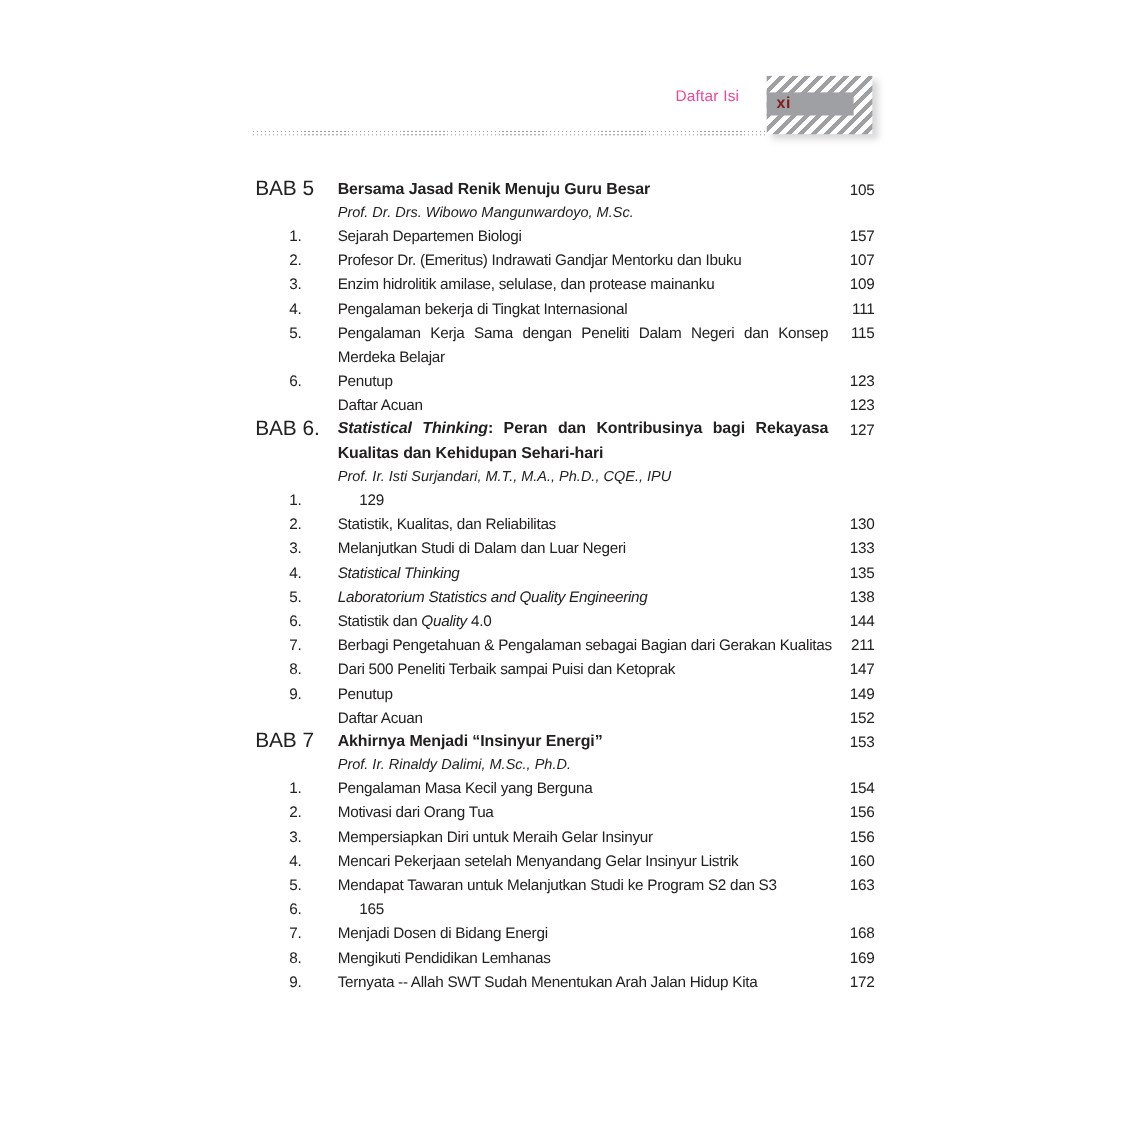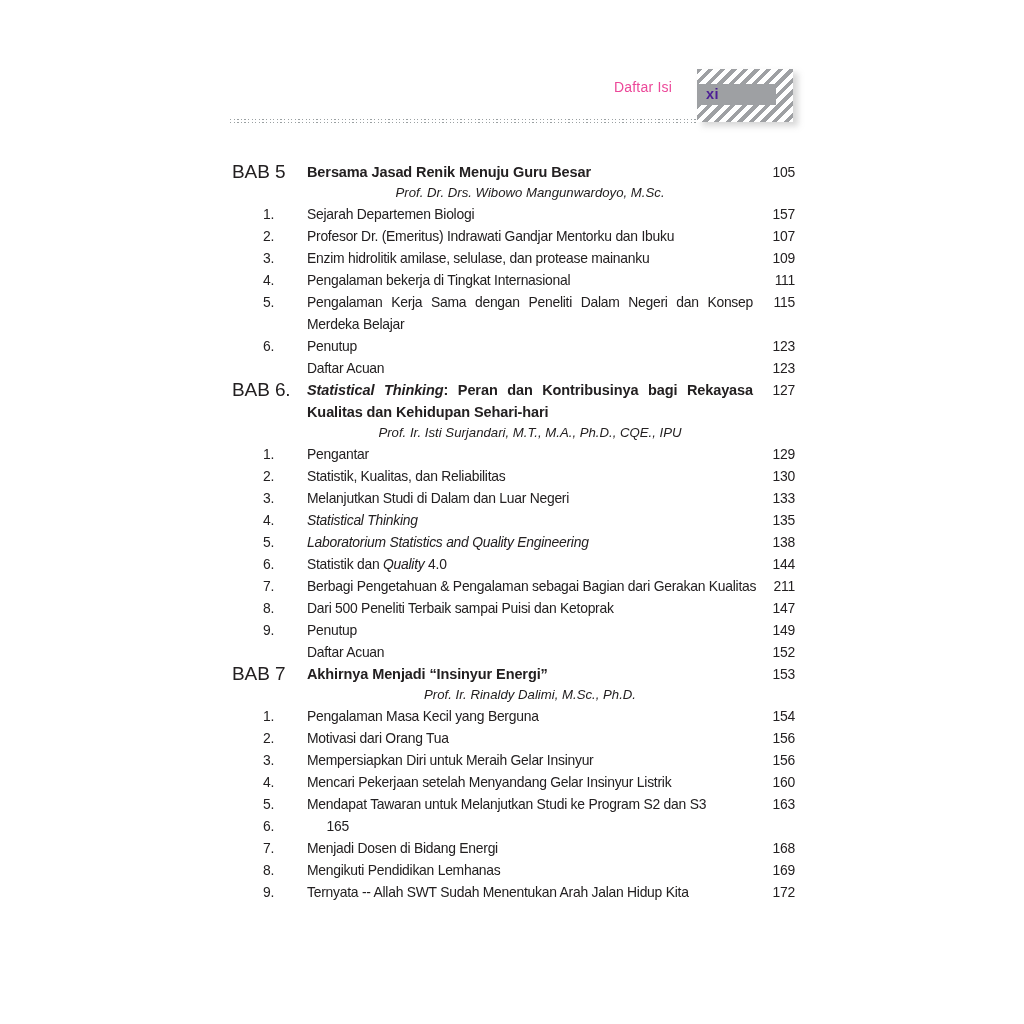--- a/index.html
+++ b/index.html
@@ -12,21 +12,21 @@
     position:absolute;top:79px;left:0;width:672px;text-align:right;
     font-size:14px;color:#ec4899;letter-spacing:0.2px;
   }
   .tab{
     position:absolute;left:697px;top:69px;width:96px;height:53px;
     background:repeating-linear-gradient(135deg,#9ea0a3 0 3.8px,#ffffff 3.8px 8.2px);
     box-shadow:5px 4px 6px rgba(140,140,140,0.35);
   }
   .tab-band{
     position:absolute;left:0;top:15px;width:70px;height:21px;padding-left:9px;
-    background:#9ea0a3;color:#4c1d95;font-weight:bold;font-size:14.5px;
+    background:#9ea0a3;color:#7f1d1d;font-weight:bold;font-size:14.5px;
     line-height:21px;letter-spacing:0.5px;
   }
   .rule{
     position:absolute;left:230px;top:119px;width:467px;height:4.3px;
     background-image:
       repeating-linear-gradient(90deg,#9aa0a2 0 1.3px,transparent 1.3px 3.6px),
       repeating-linear-gradient(90deg,#9aa0a2 0 1.3px,transparent 1.3px 3.6px);
     background-size:100% 1.3px,100% 1.3px;
     background-position:0 0,0 3px;
     background-repeat:no-repeat,no-repeat;
@@ -38,21 +38,21 @@
   }
   .row{display:flex;align-items:flex-start;}
   .lbl{flex:none;width:75px;font-weight:normal;font-size:19px;letter-spacing:-0.1px;}
   .num{flex:none;width:44px;margin-left:31px;}
   .t{flex:1;min-width:0;}
   .pg{flex:none;width:42px;text-align:right;}
   .head .t{font-weight:bold;font-size:14.5px;letter-spacing:-0.1px;}
   .nw{white-space:nowrap;}
   .j1{text-align:justify;text-align-last:justify;}
   .author{line-height:20px;}
-  .author .t{font-style:italic;font-size:13.2px;letter-spacing:0;text-align:center;}
+  .author .t{font-style:italic;font-size:13.2px;letter-spacing:0;}
   .it{font-style:italic;}
 </style>
 </head>
 <body>
 
 <div class="canvas">
 
   <div class="header-label">Daftar Isi</div>
   <div class="tab">
     <div class="tab-band">xi</div>
@@ -120,21 +120,20 @@
       <span class="pg">127</span>
     </div>
     <div class="row author">
       <span class="lbl"></span>
       <div class="t nw">Prof. Ir. Isti Surjandari, M.T., M.A., Ph.D., CQE., IPU</div>
       <span class="pg"></span>
     </div>
 
     <div class="row">
       <span class="num">1.</span>
-      <div class="t nw">Pengantar</div>
       <span class="pg">129</span>
     </div>
     <div class="row">
       <span class="num">2.</span>
       <div class="t nw">Statistik, Kualitas, dan Reliabilitas</div>
       <span class="pg">130</span>
     </div>
     <div class="row">
       <span class="num">3.</span>
       <div class="t nw">Melanjutkan Studi di Dalam dan Luar Negeri</div>

